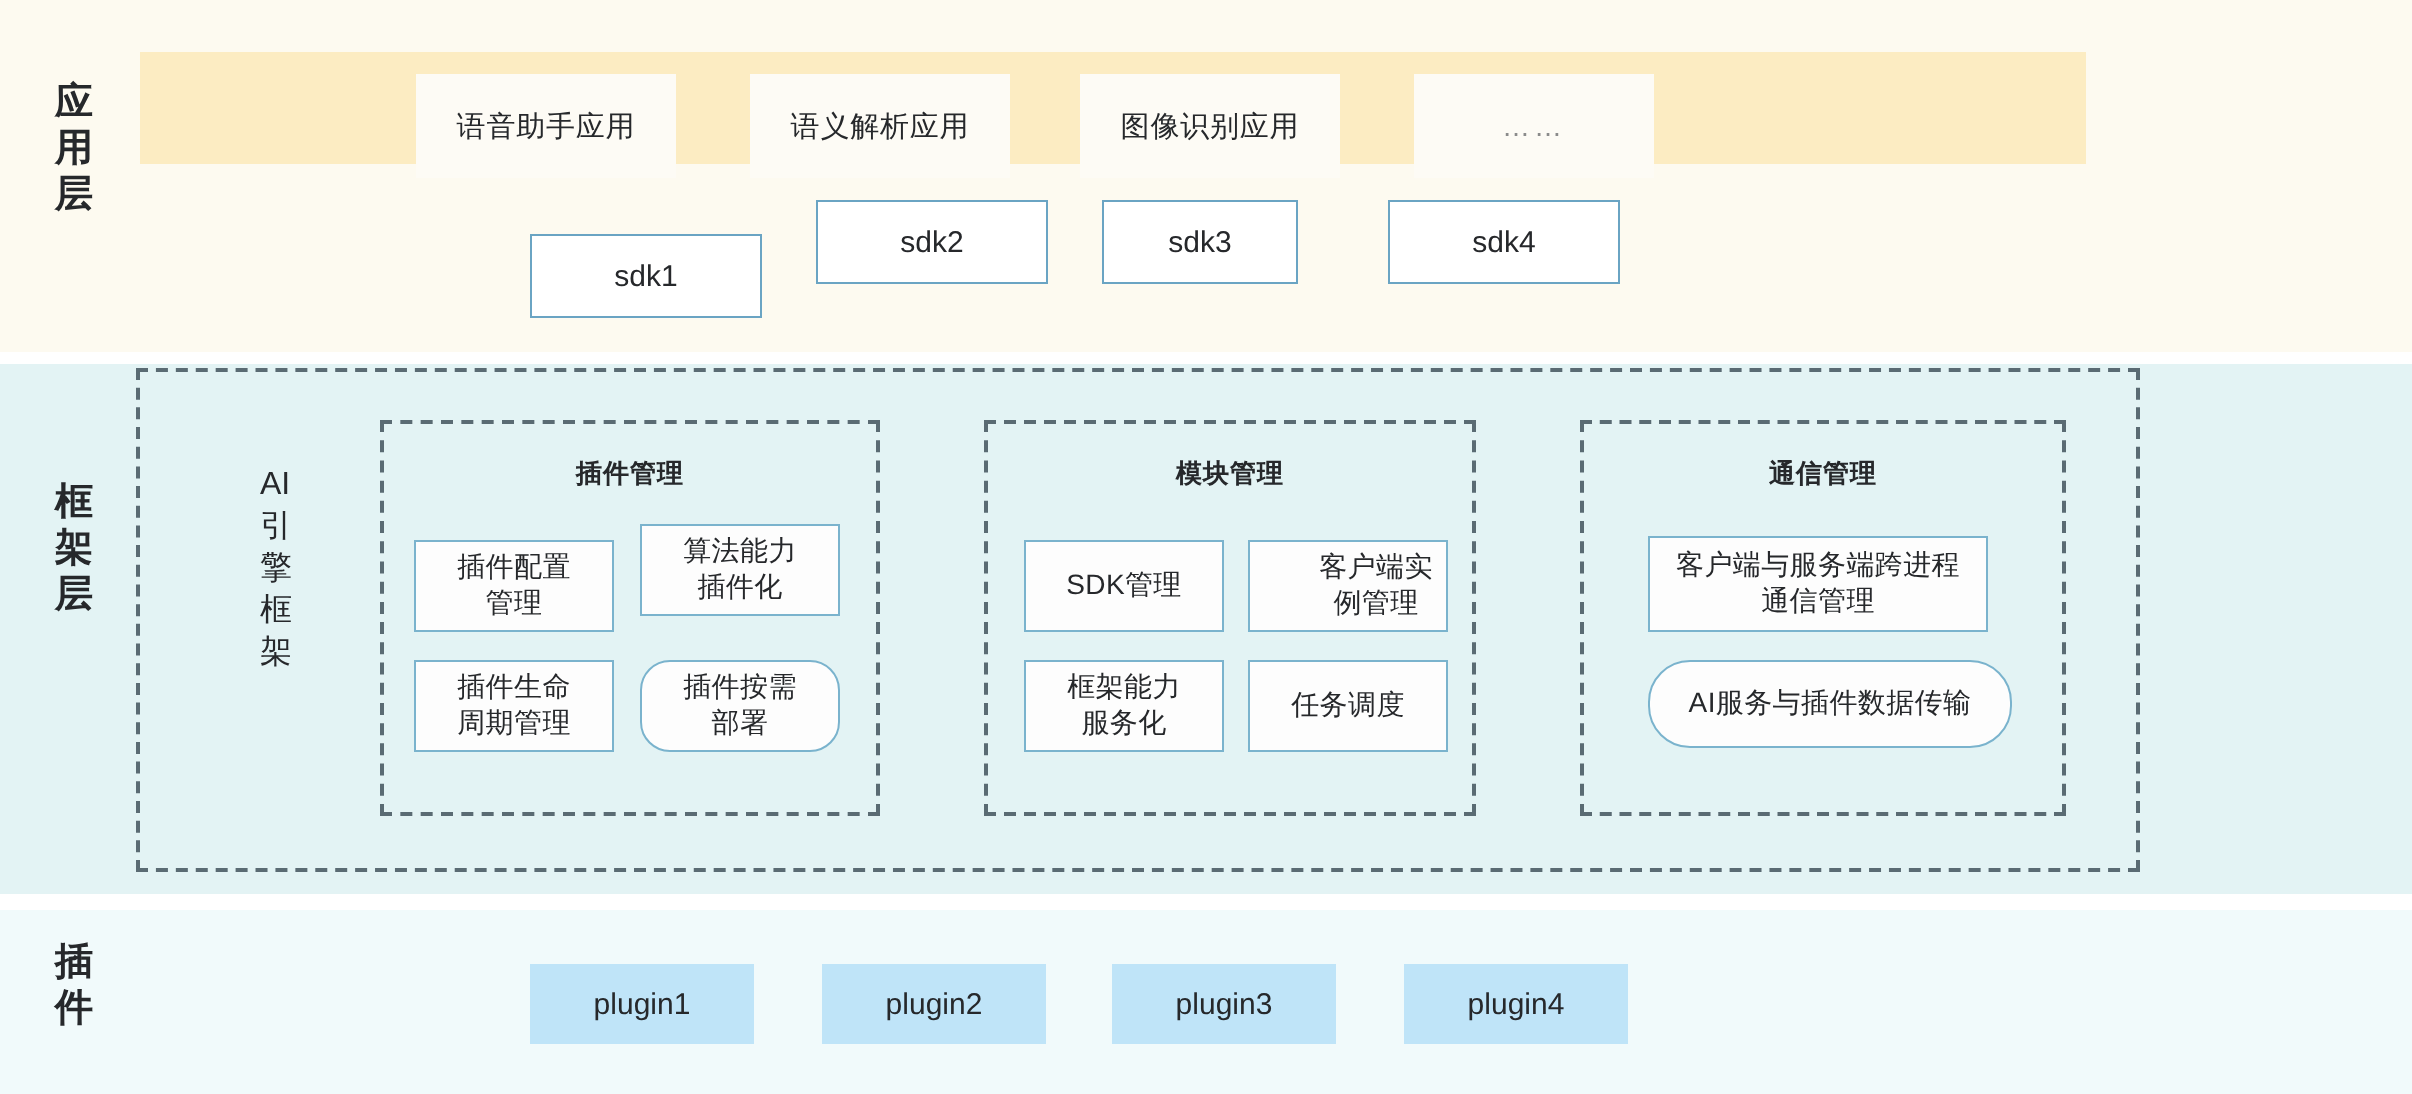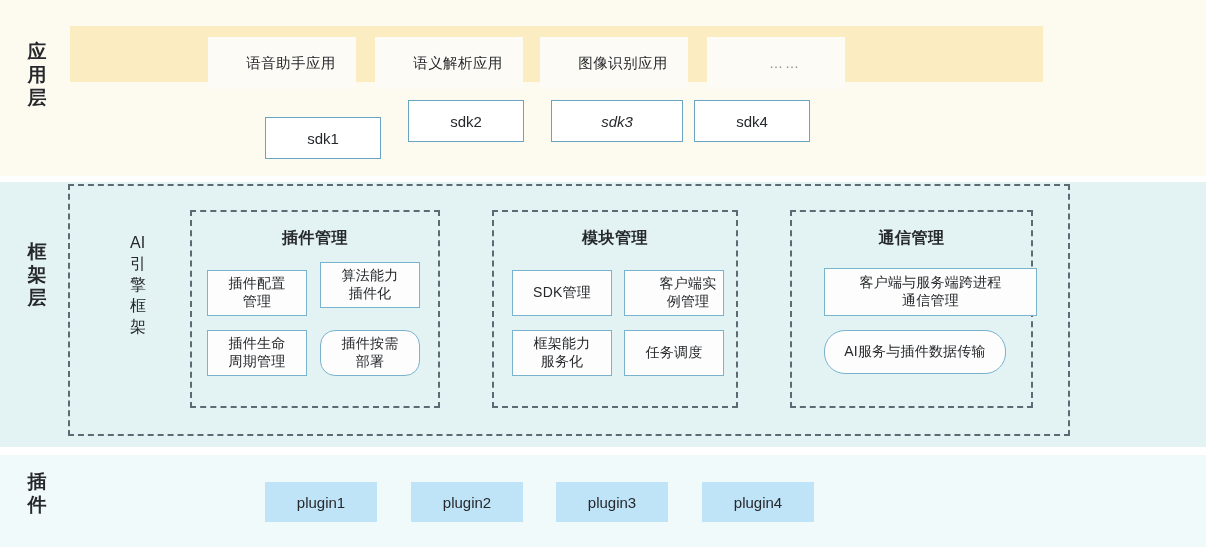--- a/index.html
+++ b/index.html
@@ -39,21 +39,20 @@
   .app-strip{
     position:absolute;left:70px;top:26px;width:973px;height:56px;
     background:#fcecc2;
   }
   .app-box{
     position:absolute;top:37px;height:52px;
     background:#fdfbf5;
     display:flex;align-items:center;justify-content:center;
     font-size:14.5px;color:#26282b;
     letter-spacing:.4px;
-    padding-left:18px;
   }
   .app-box.dots{color:#8b8b8b;font-size:14px;letter-spacing:2px;}
 
   .sdk-box{
     position:absolute;top:100px;height:42px;
     background:#ffffff;
     border:1px solid #6aa4c3;
     display:flex;align-items:center;justify-content:center;
     font-size:15px;color:#26282b;
     box-sizing:border-box;
@@ -73,21 +72,21 @@
   .engine-label .cap-line{display:block;margin-left:34px;}
 
   .group{
     position:absolute;top:210px;height:198px;
     border:2px dashed #5a6b73;
     box-sizing:border-box;
   }
   .group-title{
     position:absolute;left:0;right:0;top:16px;
     text-align:center;
-    font-size:16px;font-weight:700;color:#26282b;
+    font-size:13px;font-weight:700;color:#26282b;
     letter-spacing:.5px;
   }
   .cell{
     position:absolute;
     background:#fdfdfd;
     border:1px solid #7ab3cd;
     box-sizing:border-box;
     display:flex;align-items:center;justify-content:center;
     text-align:center;
     font-size:14px;line-height:1.28;
@@ -130,21 +129,21 @@
   <div class="app-strip"></div>
   <div id="app-boxes">
       <div class="app-box" style="left: 208px; width: 130px;">语音助手应用</div>
       <div class="app-box" style="left: 375px; width: 130px;">语义解析应用</div>
       <div class="app-box" style="left: 540px; width: 130px;">图像识别应用</div>
       <div class="app-box dots" style="left: 707px; width: 120px;">……</div>
     </div>
   <div id="sdk-boxes">
       <div class="sdk-box" style="left: 265px; width: 116px; margin-top: 17px;">sdk1</div>
       <div class="sdk-box" style="left: 408px; width: 116px;">sdk2</div>
-      <div class="sdk-box" style="left: 551px; width: 132px; font-style: italic;">sdk3</div>
+      <div class="sdk-box" style="left: 551px; width: 98px;">sdk3</div>
       <div class="sdk-box" style="left: 694px; width: 116px;">sdk4</div>
     </div>
 
   <div class="frame-outer"></div>
   <div class="engine-label" id="engine-label">
       <span class="cap-line">AI</span>
       <span class="cap-line">引</span>
       <span class="cap-line">擎</span>
       <span class="cap-line">框</span>
       <span class="cap-line">架</span>
@@ -159,21 +158,21 @@
       </div>
       <div class="group" style="left: 492px; width: 246px;">
         <div class="group-title">模块管理</div>
         <div class="cell" style="left: 18px; top: 58px; width: 100px; height: 46px;">SDK管理</div>
         <div class="cell" style="left: 130px; top: 58px; width: 100px; height: 46px; padding-left: 28px;">客户端实<br>例管理</div>
         <div class="cell" style="left: 18px; top: 118px; width: 100px; height: 46px;">框架能力<br>服务化</div>
         <div class="cell" style="left: 130px; top: 118px; width: 100px; height: 46px;">任务调度</div>
       </div>
       <div class="group" style="left: 790px; width: 243px;">
         <div class="group-title">通信管理</div>
-        <div class="cell" style="left: 32px; top: 56px; width: 213px; height: 48px;">客户端与服务端跨进程<br>通信管理</div>
+        <div class="cell" style="left: 32px; top: 56px; width: 170px; height: 48px;">客户端与服务端跨进程<br>通信管理</div>
         <div class="cell" style="left: 32px; top: 118px; width: 182px; height: 44px; border-radius: 21px;">AI服务与插件数据传输</div>
       </div>
     </div>
 
   <div id="plugin-boxes">
       <div class="plugin-box" style="left: 265px; width: 112px;">plugin1</div>
       <div class="plugin-box" style="left: 411px; width: 112px;">plugin2</div>
       <div class="plugin-box" style="left: 556px; width: 112px;">plugin3</div>
       <div class="plugin-box" style="left: 702px; width: 112px;">plugin4</div>
     </div>

